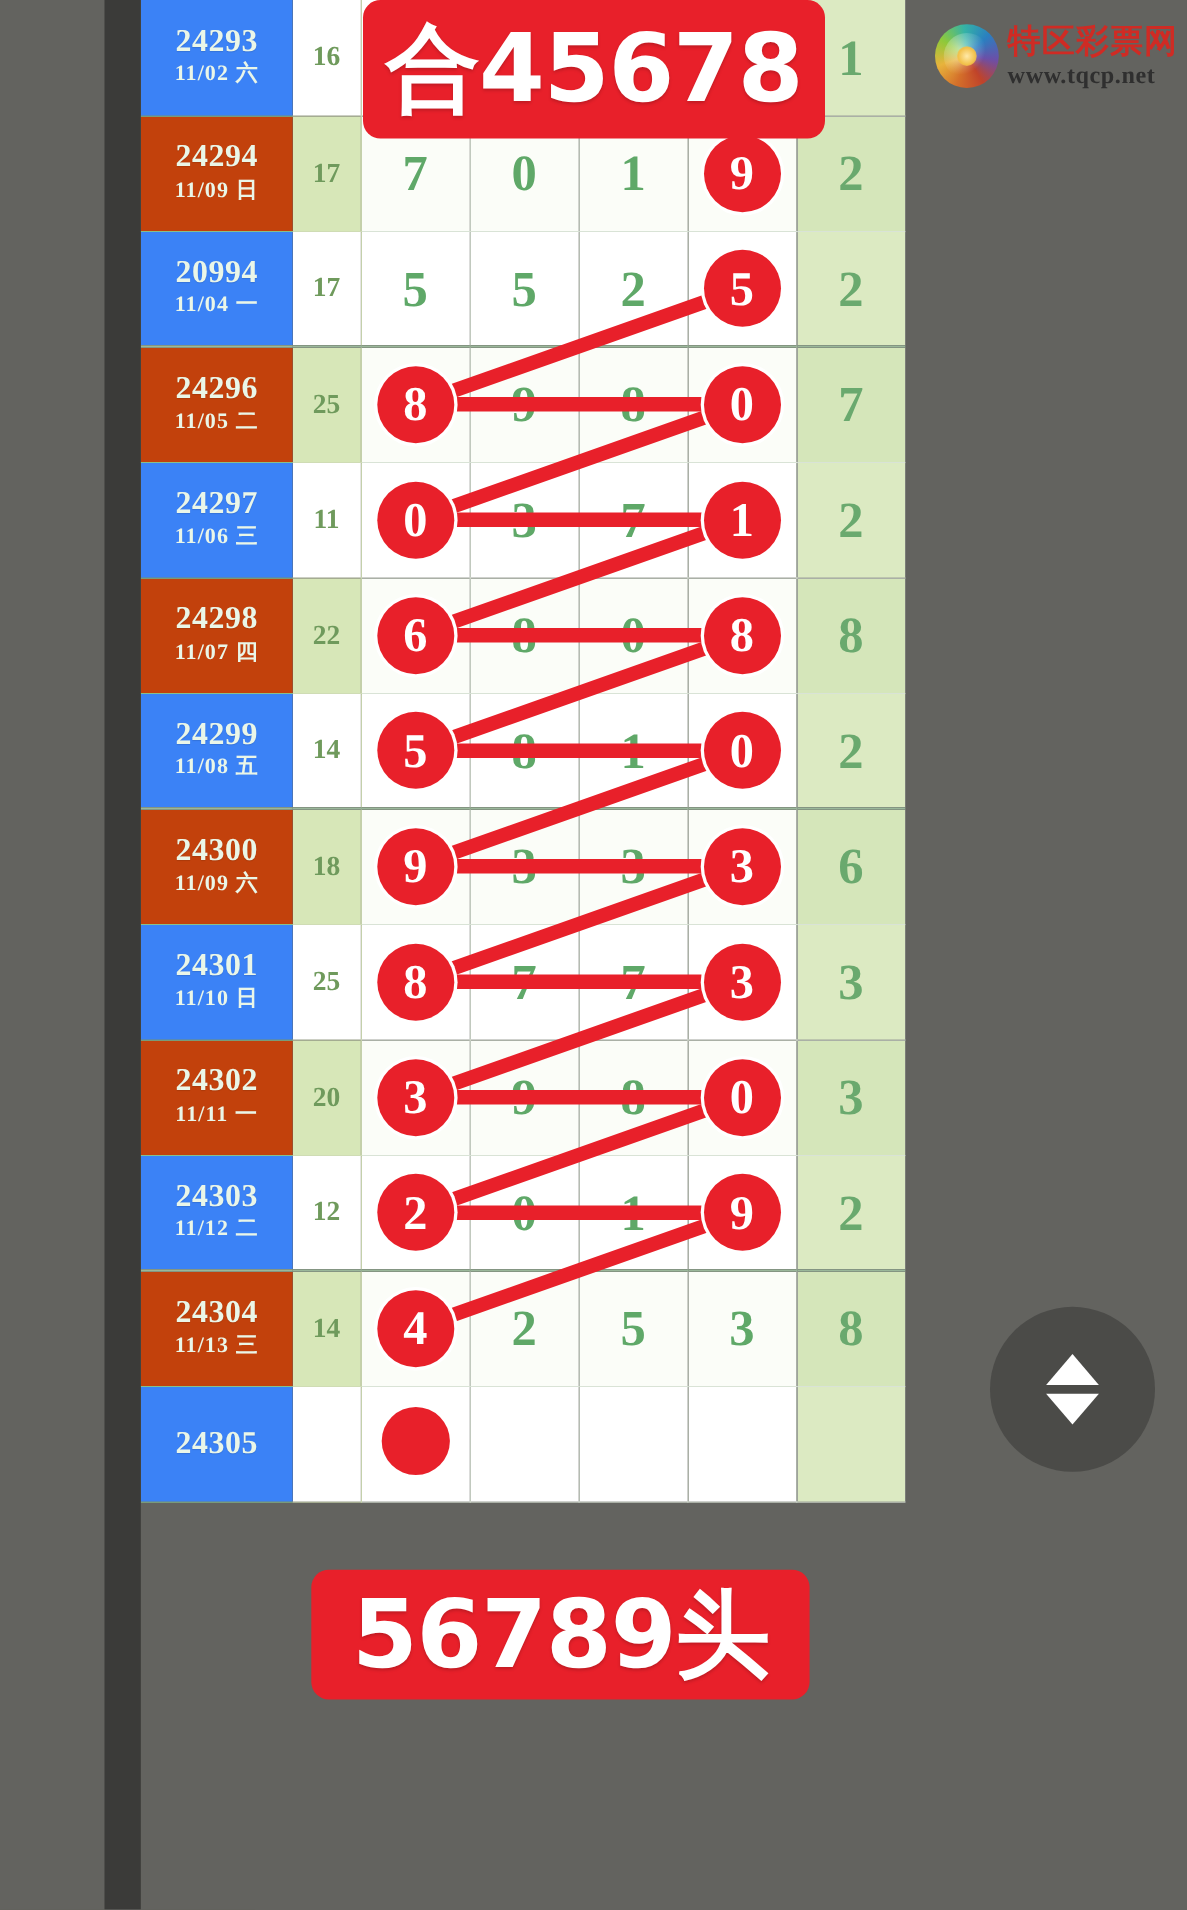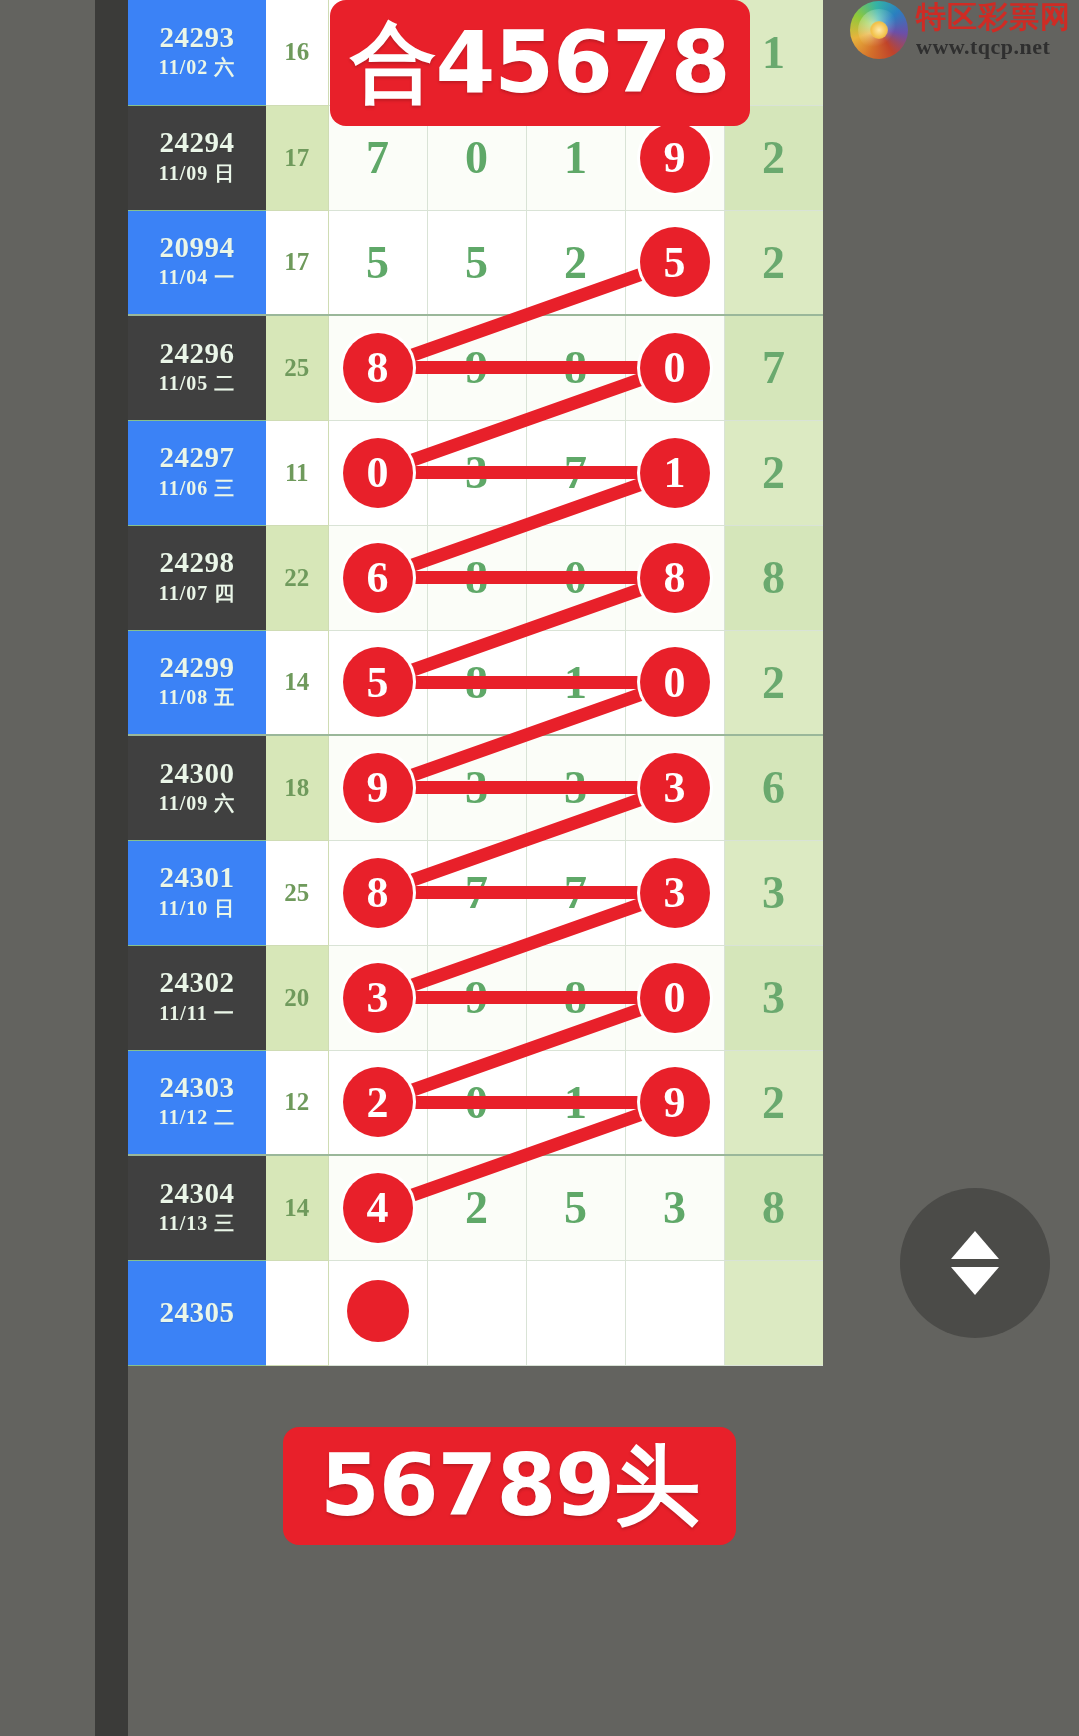--- a/index.html
+++ b/index.html
@@ -19,21 +19,21 @@
 
   table.grid { border-collapse: collapse; width: 695px; table-layout: fixed; }
   table.grid td { padding: 0; vertical-align: middle; text-align: center; position: relative; }
 
   
   .c-issue { width: 138px; background: #3b82f6; color: #eaf6e8; }
   .c-sum   { width: 62px;  background: #ffffff; color: #6f9a5c; }
   .c-d     { width: 99px;  background: #ffffff; color: #5fa868; }
   .c-last  { width: 99px;  background: #dceac2; color: #6aa96e; }
 
-  .c-issue.alt { background: #404040; }
+  .c-issue.alt { background: #c2410c; }
   .c-sum.alt   { background: #d7e7b8; }
   .c-d.alt     { background: #fbfdf8; }
   .c-last.alt  { background: #d5e6ba; }
 
   .row-h { height: 105px; }
 
   .issue-no { font-size: 29px; font-weight: 700; letter-spacing: 0.5px; line-height: 1.05; text-shadow: 0 1px 1px rgba(0,0,0,.12); }
   .issue-date { font-size: 20px; font-weight: 700; line-height: 1.5; letter-spacing: 1px; }
 
   .sum-val { font-size: 25px; font-weight: 700; }
@@ -68,21 +68,21 @@
     border-radius: 16px; z-index: 6;
     display: flex; align-items: center; justify-content: center;
     font-family: "DejaVu Sans", "Liberation Sans", sans-serif;
     font-weight: 700; letter-spacing: -1px;
     text-shadow: 0 2px 3px rgba(0,0,0,.18);
   }
   #banner-top { left: 330px; top: 0px; width: 420px; height: 126px; font-size: 86px; }
   #banner-bottom { left: 283px; top: 1427px; width: 453px; height: 118px; font-size: 86px; }
 
   
-  .logo { position: absolute; right: 8px; top: 1px; display: flex; align-items: center; gap: 8px; z-index: 8; justify-content: space-between; }
+  .logo { position: absolute; right: 8px; top: 22px; display: flex; align-items: center; gap: 8px; z-index: 8; justify-content: space-between; }
   .logo-mark { width: 58px; height: 58px; border-radius: 50%; position: relative; overflow: hidden;
      background: conic-gradient(from 200deg, #d4702a, #e8b33c, #8fc93a, #35b3a6, #2a7fc0, #6b4fa8, #c0432a, #d4702a); }
   .logo-mark::after { content:""; position:absolute; left:50%; top:50%; width:18px; height:18px; margin:-9px 0 0 -9px;
      border-radius:50%; background: radial-gradient(circle, #ffe9a8 0%, #f2c14a 60%, rgba(242,193,74,0) 100%); }
   .logo-mark::before { content:""; position:absolute; left:8px; top:8px; width:42px; height:42px; border-radius:50%;
      background: radial-gradient(circle at 35% 35%, rgba(255,255,255,.5), rgba(255,255,255,0) 60%); }
   .logo-text { display: flex; flex-direction: column; line-height: 1; }
   .logo-cn { font-family: "DejaVu Sans", "Liberation Sans", sans-serif; font-size: 30px; font-weight: 700; color: #cf2b24; letter-spacing: 1px; }
   .logo-url { font-family: "Liberation Serif", serif; font-size: 22px; font-weight: 700; color: #2f2f2f; margin-top: 4px; letter-spacing: .5px; }
 

